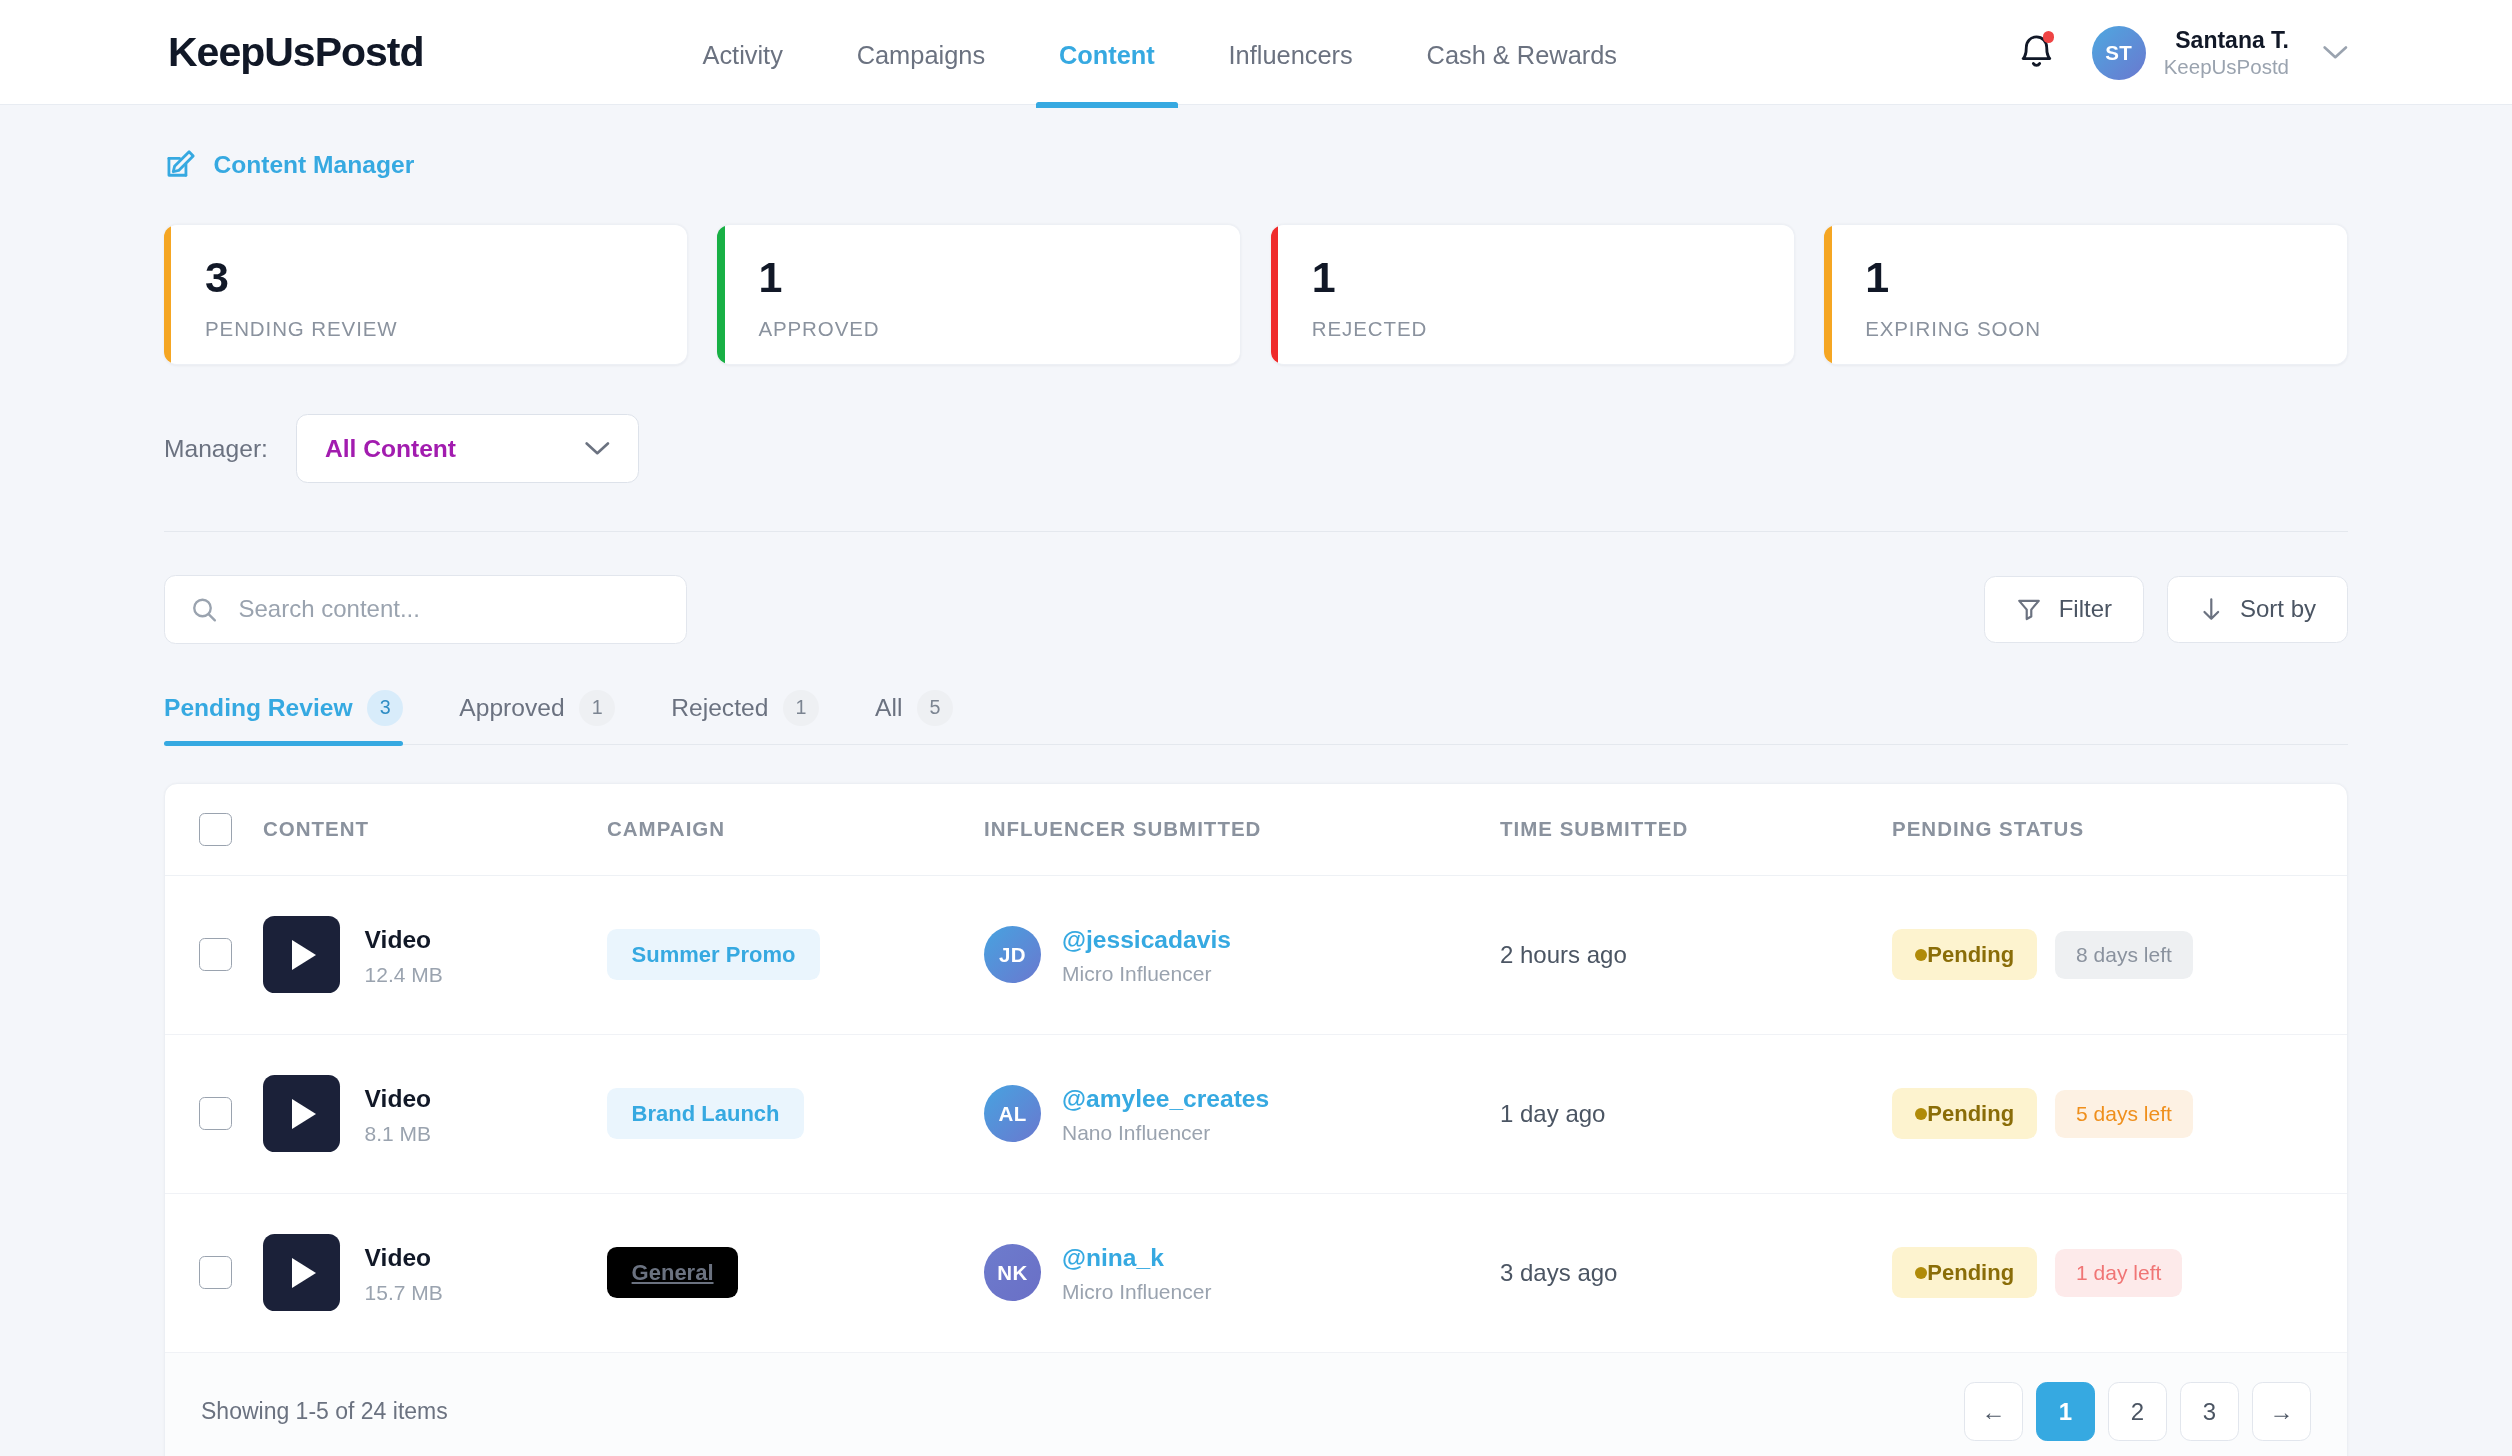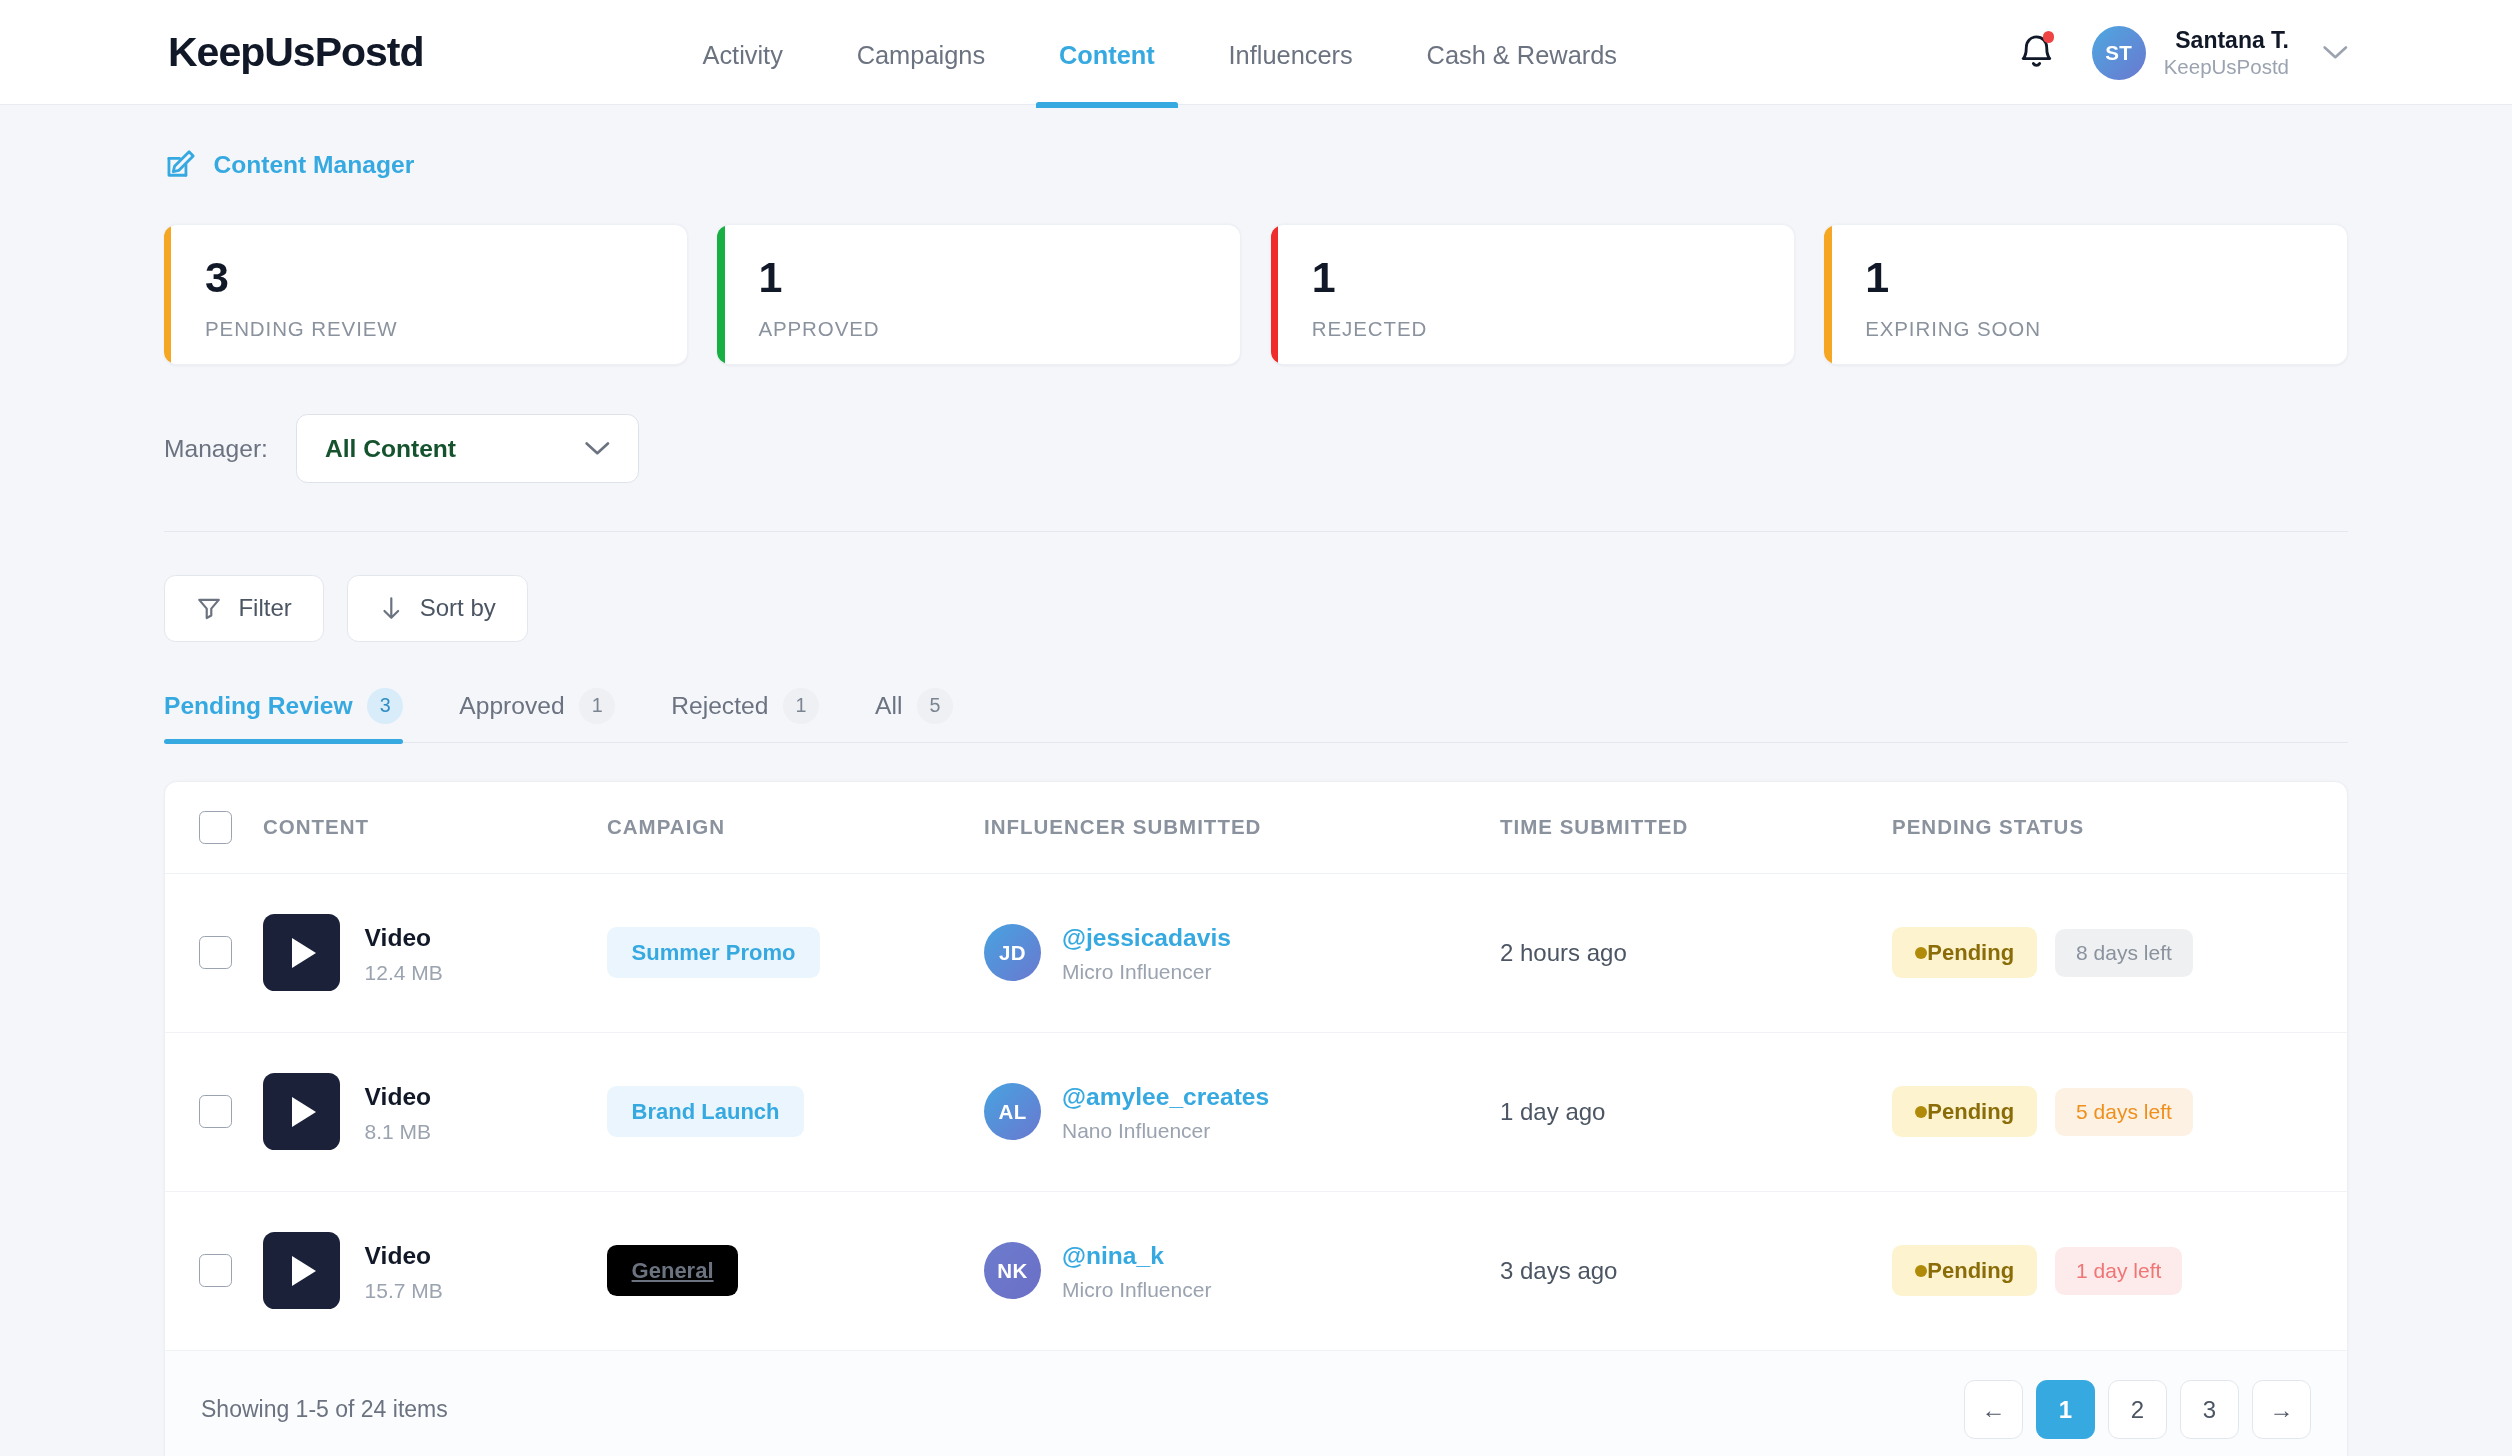--- a/index.html
+++ b/index.html
@@ -137,21 +137,21 @@
     margin-top: 49px;
   }
   .campaign-label { font-size: 24.6px; color: #6b7280; }
   .select {
     width: 343px; height: 69px;
     background: #fff;
     border: 0.8px solid #dde2ea;
     border-radius: 11.5px;
     display: flex; align-items: center; justify-content: space-between;
     padding: 0 28px 0 28px;
-    font-size: 24.6px; color: #14532d; font-weight: 700;
+    font-size: 24.6px; color: #a21caf; font-weight: 700;
     cursor: pointer;
   }
 
   .divider { height: 0.8px; background: #e4e8ee; margin-top: 48px; }
 
   
   .searchrow {
     display: flex; align-items: center; justify-content: space-between;
     margin-top: 43px;
   }
@@ -404,20 +404,27 @@
           <svg width="24.6" height="14.7" viewBox="0 0 15 9">
               <path d="M1 1.5 7.5 7.5 14 1.5" stroke="#6b7280" stroke-width="1.6" fill="none" stroke-linecap="round" stroke-linejoin="round"></path>
             </svg>
         </span>
       </div>
     </div>
 
     <div class="divider"></div>
 
     <div class="searchrow">
+      <label class="searchbox">
+        <svg width="29.5" height="29.5" viewBox="0 0 18 18" fill="none">
+          <circle cx="7.8" cy="7.8" r="5.6" stroke="#9aa3af" stroke-width="1.6"></circle>
+          <path d="M12.1 12.1 16.2 16.2" stroke="#9aa3af" stroke-width="1.6" stroke-linecap="round"></path>
+        </svg>
+        <input type="text" value="" placeholder="Search content..." style="">
+      </label>
 
       <div class="rowbtns">
         <div class="btn">
           <svg width="26" height="26" viewBox="0 0 16 16" fill="none">
             <path d="M2 3h12l-4.6 5.4v4.2l-2.8 1.6V8.4L2 3z" stroke="#6b7280" stroke-width="1.35" stroke-linejoin="round"></path>
           </svg>
           <span>Filter</span>
         </div>
         <div class="btn">
           <svg width="24.6" height="26" viewBox="0 0 15 16" fill="none">

